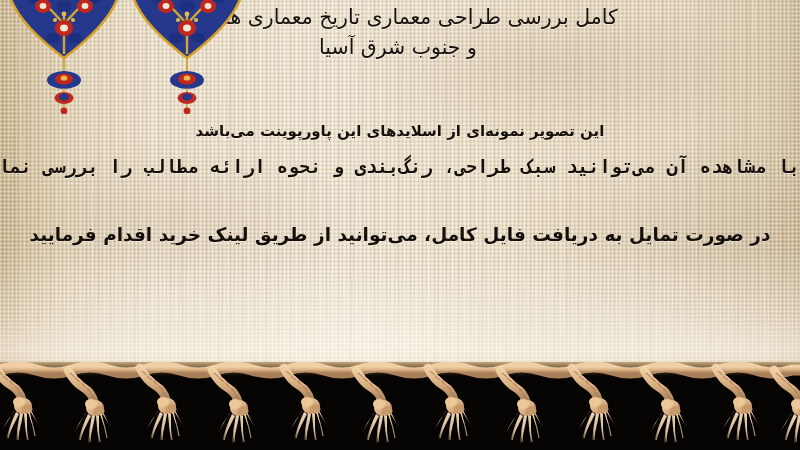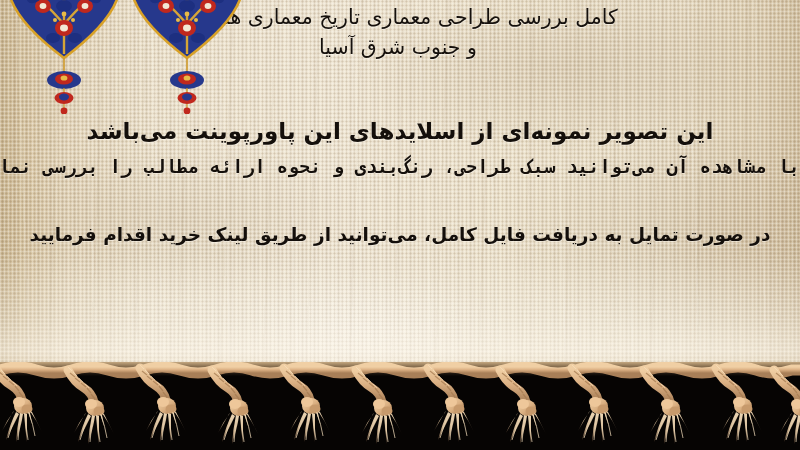--- a/index.html
+++ b/index.html
@@ -132,21 +132,21 @@
     z-index: 6;
   }
   .body-line {
     color: #140f0b;
     font-size: 19px;
     line-height: 38px;
     font-weight: 700;
     white-space: nowrap;
     text-shadow: 0 1px 0 rgba(255,252,244,0.5);
   }
-  .body-line.b1 { font-size: 23px; }
+  .body-line.b1 { font-size: 15px; }
   .body-line.b2 { font-size: 18.5px; font-family: Liberation Mono, monospace; }
   .body-line.b3 { font-size: 18.5px; margin-top: 28px; }
 
   
   .ornament {
     position: absolute;
     z-index: 7;
     pointer-events: none;
   }
   .ornament.left  { left: 5px;   top: -46px; }

